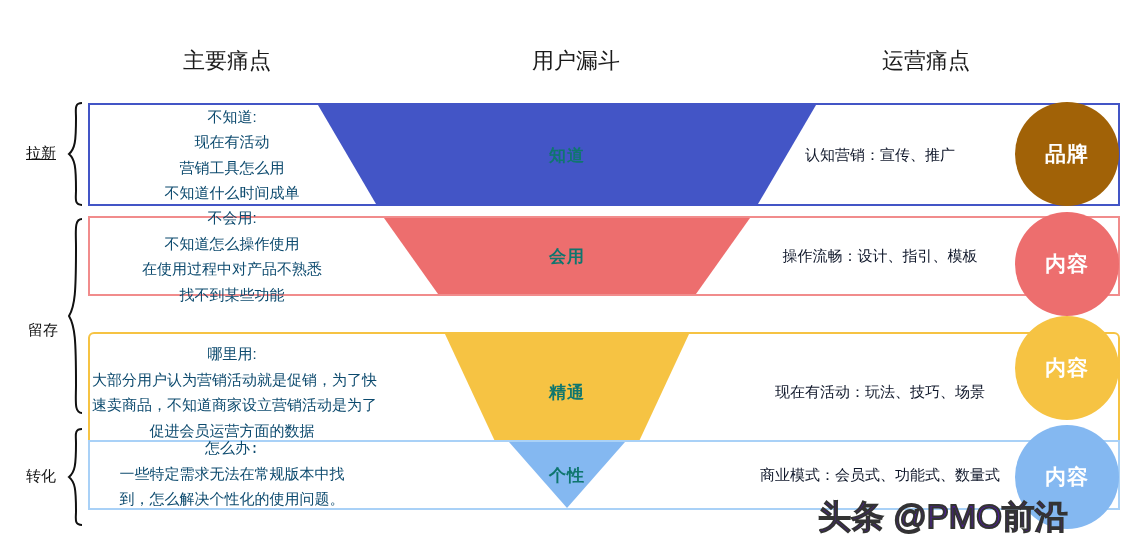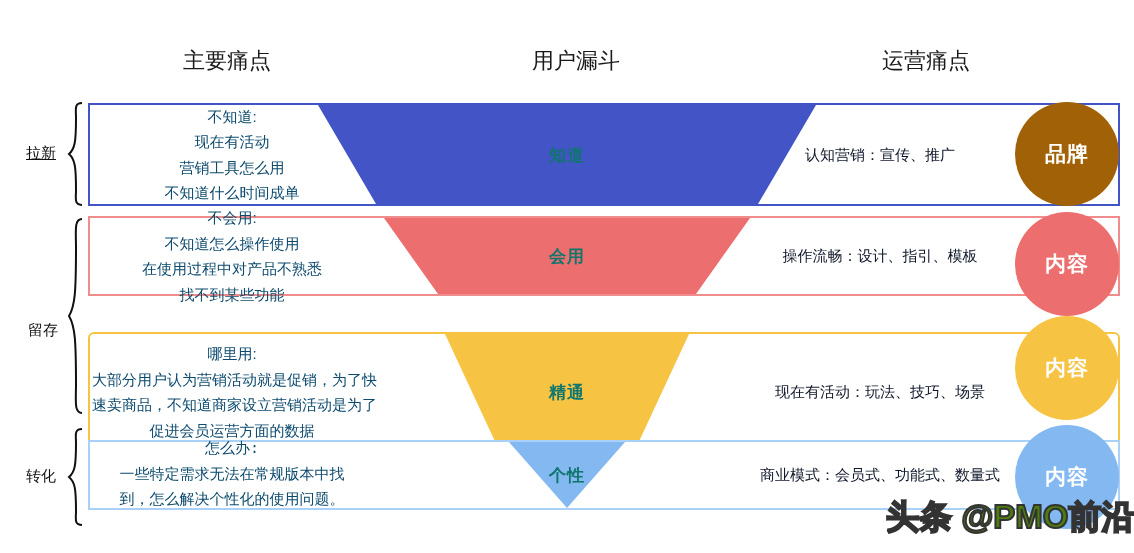--- a/index.html
+++ b/index.html
@@ -37,22 +37,22 @@
 
   .bracket{position:absolute;left:64px;width:22px;z-index:2;}
   .b1{top:101px;height:106px;}
   .b2{top:215px;height:202px;}
   .b3{top:427px;height:100px;}
   .bracket svg{width:100%;height:100%;display:block;}
 
   .grp{position:absolute;left:26px;width:34px;font-size:15px;color:#111;white-space:nowrap;}
   .g1{top:144px;text-decoration:underline;} .g2{top:321px;text-align:center;} .g3{top:467px;}
 
-  .wm{position:absolute;left:886px;top:495px;z-index:9;font-size:33px;font-weight:bold;
-    white-space:nowrap;color:#4d7c0f;-webkit-text-stroke:2px #333;text-shadow:0 0 1px #555;}
+  .wm{position:absolute;left:818px;top:495px;z-index:9;font-size:33px;font-weight:normal;
+    white-space:nowrap;color:#4c1d95;-webkit-text-stroke:2px #333;text-shadow:0 0 1px #555;}
 </style>
 </head>
 <body>
 
 <div id="canvas">
 
   <div class="hdr hdr2">用户漏斗</div>
   <div class="hdr hdr1">主要痛点</div>
   <div class="hdr hdr3">运营痛点</div>
 

